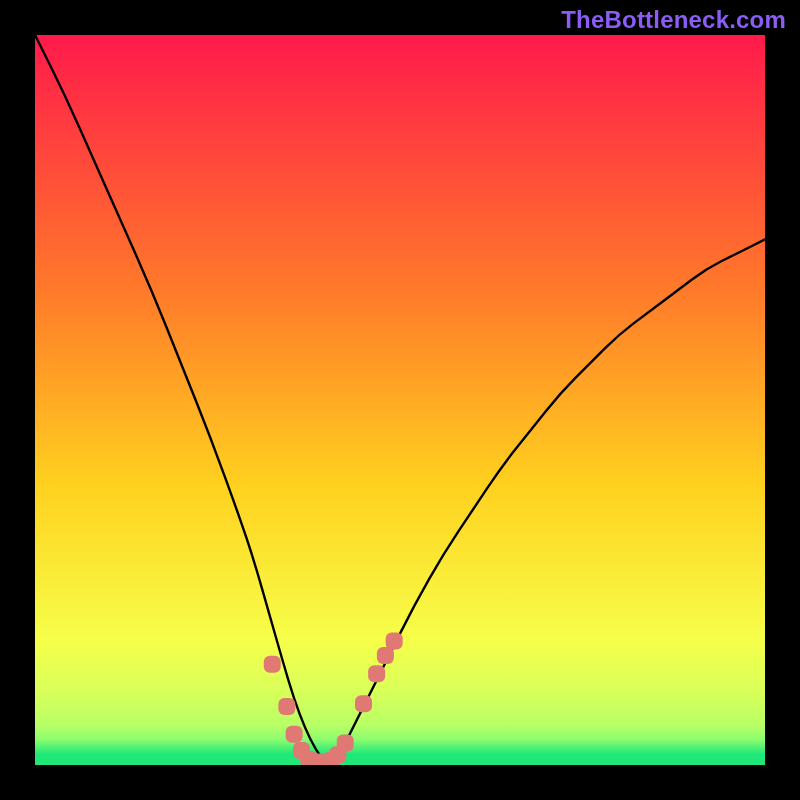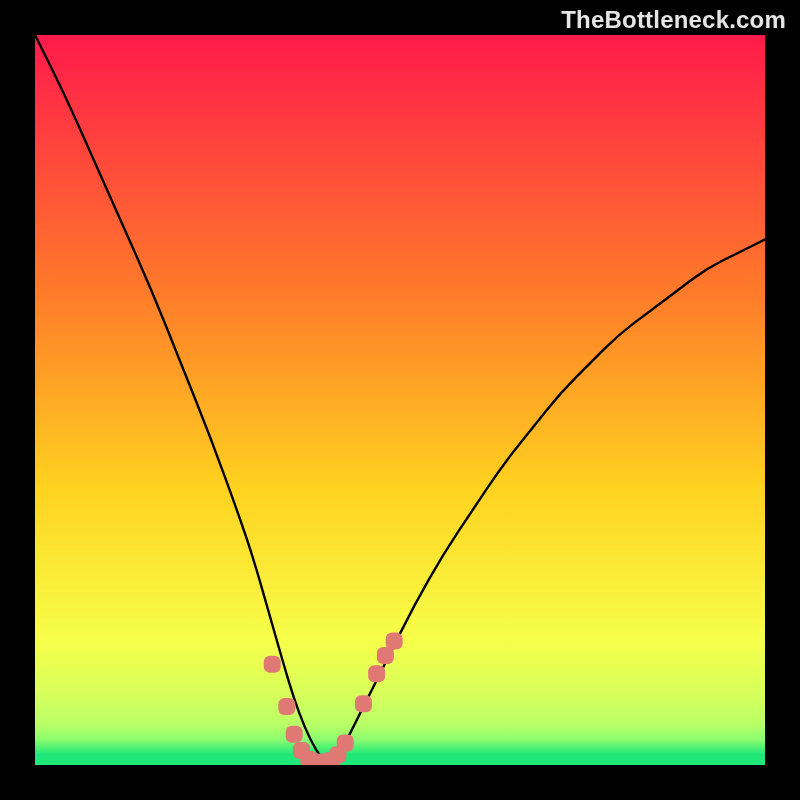--- a/index.html
+++ b/index.html
@@ -18,21 +18,21 @@
     height: 800px;
     background: #000;
   }
   .watermark {
     position: absolute;
     top: 6px;
     right: 14px;
     font-family: Arial, Helvetica, sans-serif;
     font-size: 24px;
     font-weight: 600;
-    color: #e5e5e5;
+    color: #8b5cf6;
     letter-spacing: 0.2px;
   }
   .plot {
     position: absolute;
     left: 35px;
     top: 35px;
     width: 730px;
     height: 730px;
   }
   svg { display: block; }

